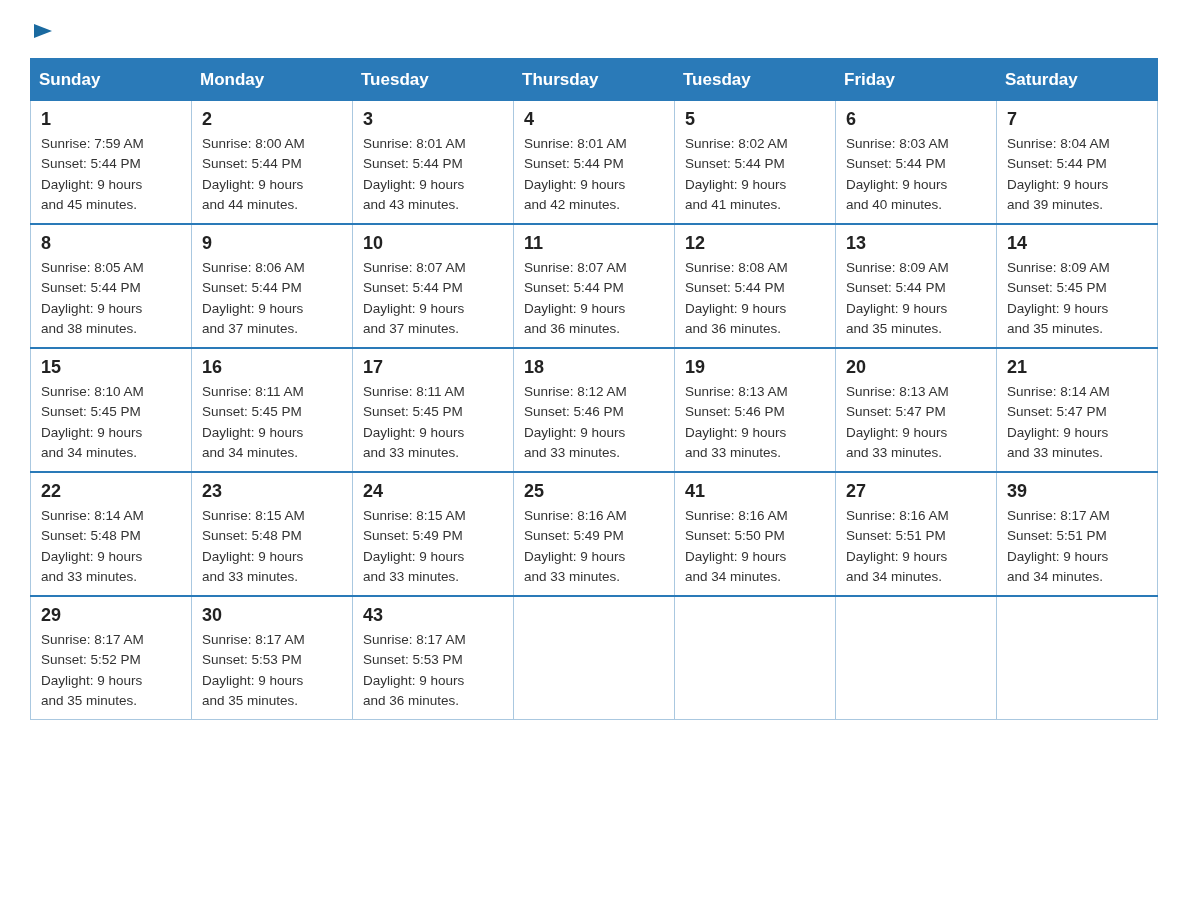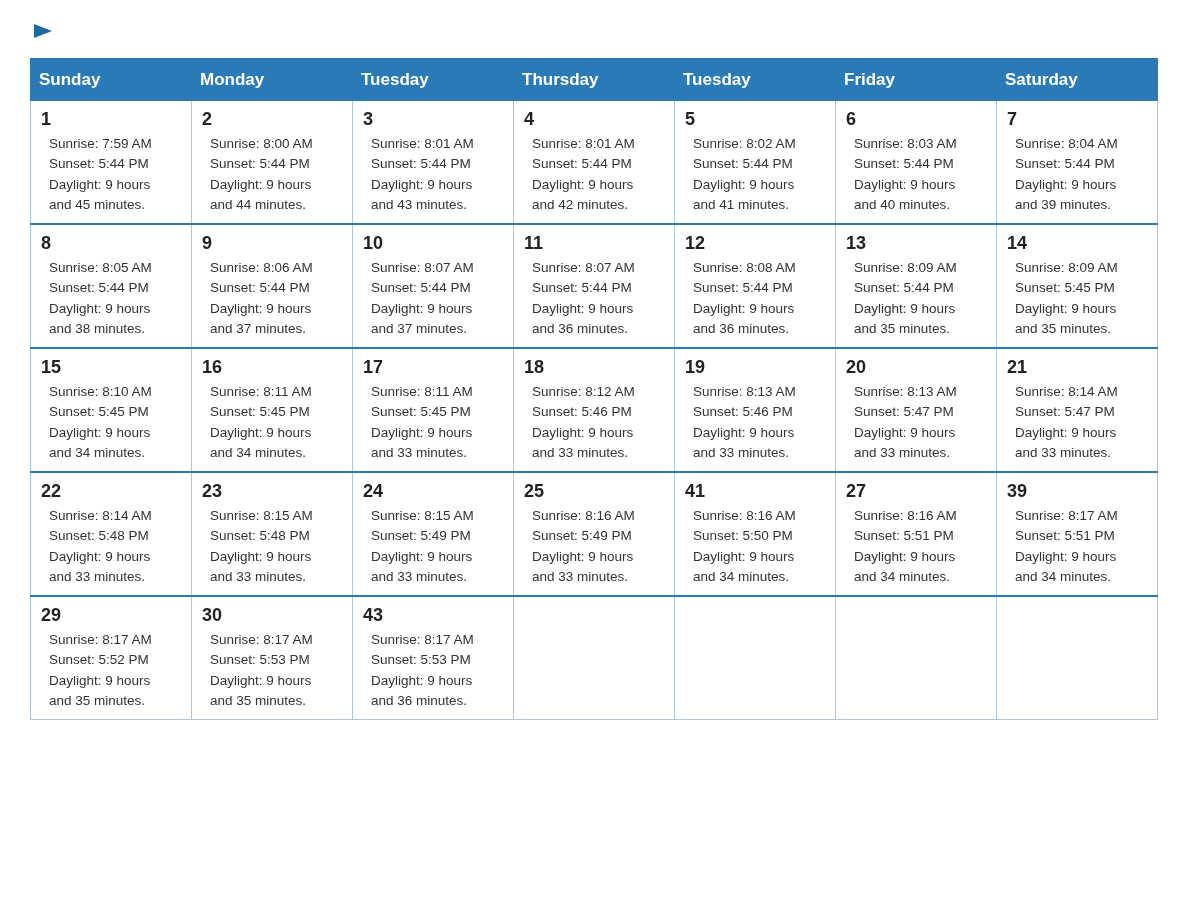--- a/index.html
+++ b/index.html
@@ -75,21 +75,20 @@
       font-size: 18px;
       font-weight: bold;
       color: #222;
       margin-bottom: 4px;
       display: block;
     }
     .day-info {
       font-size: 13.5px;
       color: #333;
       line-height: 1.5;
-      margin-left: 8px;
     }
     .empty-cell {
       background: #fff;
     }
     .calendar tr {
       border-top: 2px solid #2a7ab8;
       border-radius: 8px;
     }
     .calendar tbody tr:first-child {
       border-top: none;

